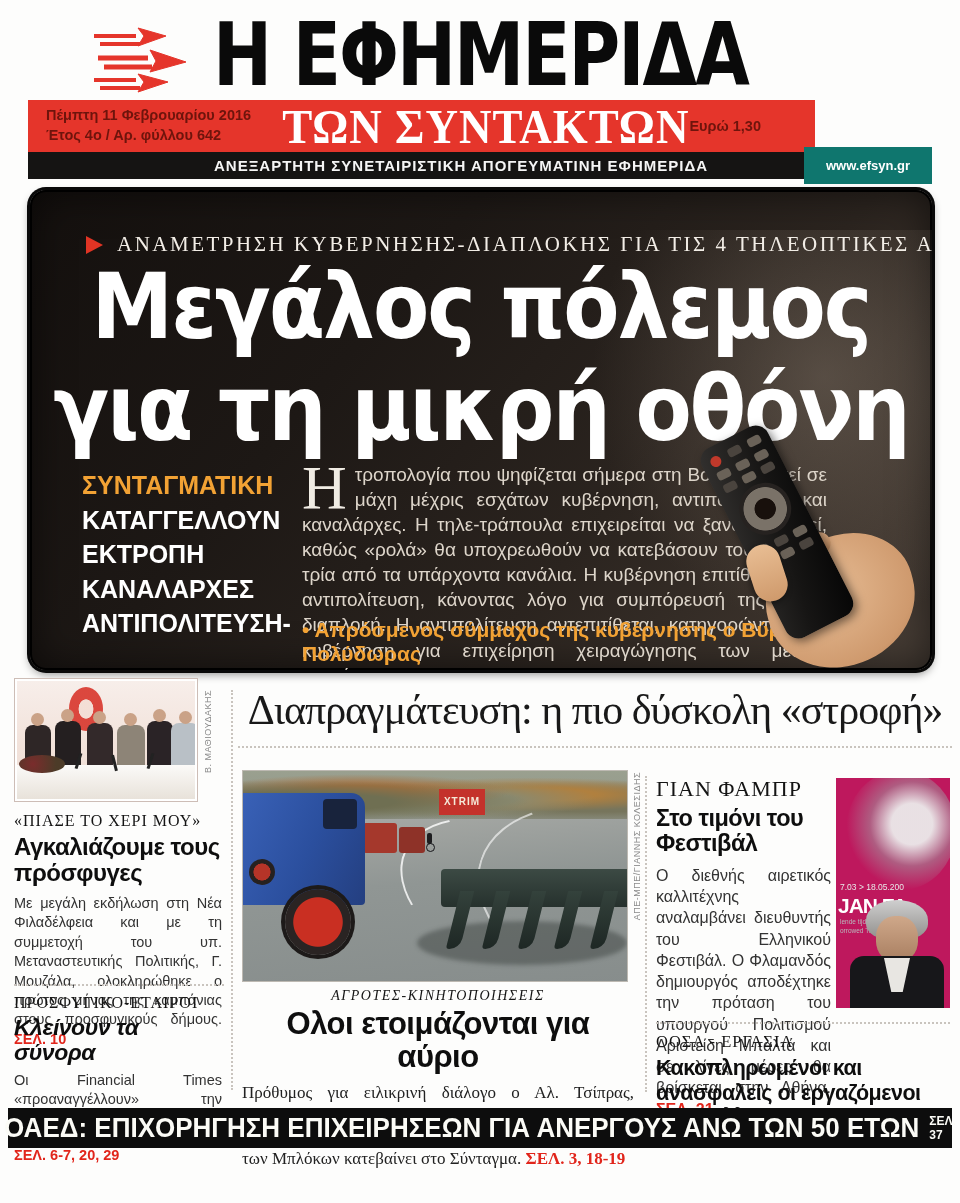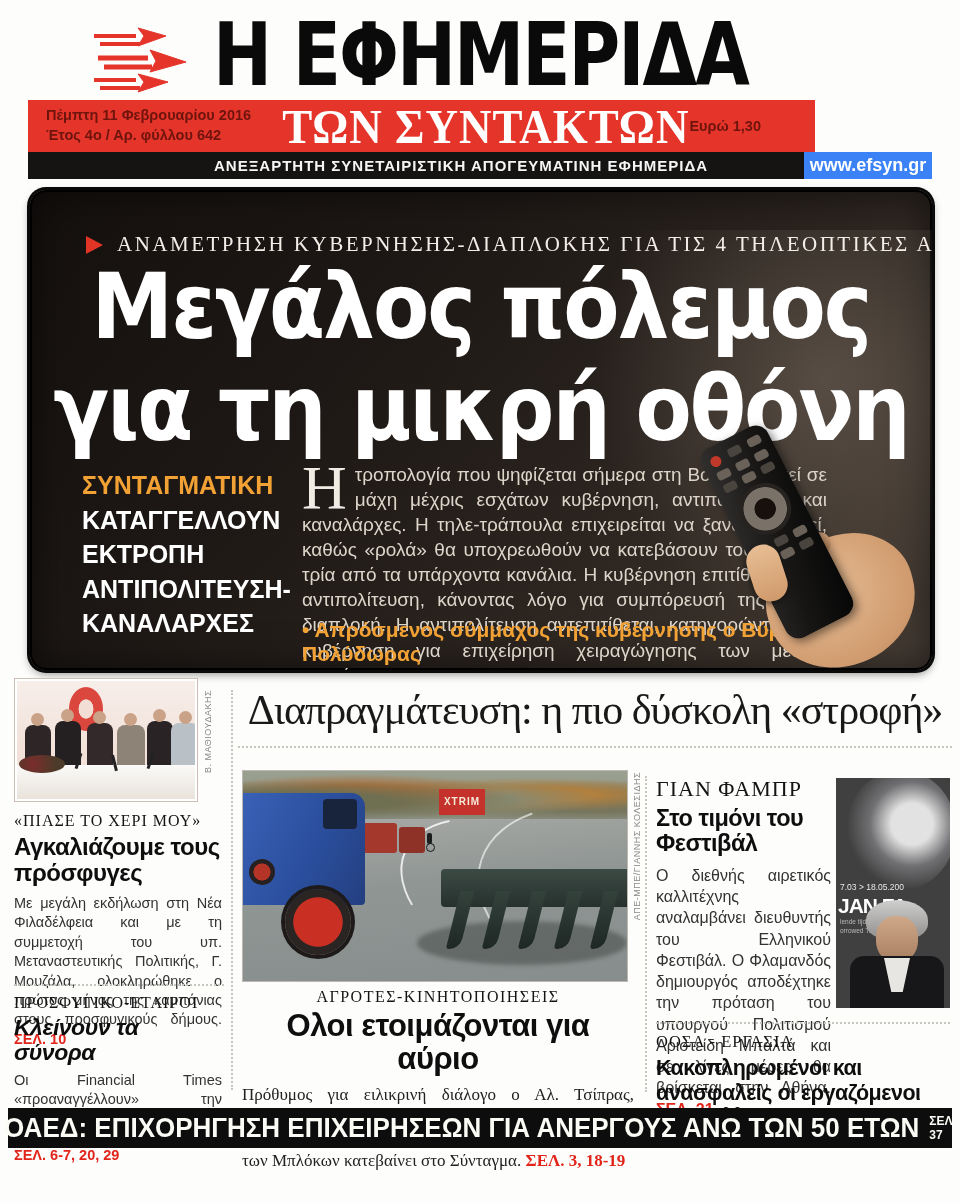--- a/index.html
+++ b/index.html
@@ -16,21 +16,21 @@
   .red-band { position:absolute; left:28px; top:100px; width:787px; height:52px; background:#e5352b;
     display:flex; align-items:center; }
   .date-block { width:300px; padding-left:18px; color:#6e140c; font-weight:bold; font-size:14.5px; line-height:1.35; }
   .band-title { flex:1; text-align:center; font-family:"Liberation Serif", serif; font-weight:bold;
     color:#fff; font-size:45px; letter-spacing:1px; transform:scaleY(1.1); white-space:nowrap; }
   .price { width:150px; text-align:left; color:#6e140c; font-weight:bold; font-size:14.5px; }
 
   .black-strip { position:absolute; left:28px; top:152px; width:904px; height:27px; background:#151413;
     display:flex; align-items:center; }
   .tagline { flex:1; text-align:center; color:#f5f5f5; font-weight:bold; font-size:15px; letter-spacing:1px; padding-left:90px; }
-  .website { width:128px; height:27px; background:#3b82f6; color:#fff; font-weight:bold; font-size:18px;
+  .website { width:128px; height:37px; background:#0f766e; color:#fff; font-weight:bold; font-size:13px;
     display:flex; align-items:center; justify-content:center; }
 
   
   .tv-box { position:absolute; left:30px; top:190px; width:902px; height:480px; border-radius:16px;
     background:linear-gradient(130deg,#14100e 0%,#1d1815 35%,#2b241f 65%,#3c332c 88%,#4a4038 100%);
     box-shadow:0 0 0 3px #0a0a0a, 0 4px 10px rgba(0,0,0,.45), inset 0 0 0 2px #000, inset 0 0 40px rgba(0,0,0,.6);
     overflow:hidden; }
   .tv-sheen { position:absolute; right:-60px; top:40px; width:420px; height:420px;
     background:radial-gradient(ellipse at 60% 35%, rgba(150,135,120,.38), rgba(150,135,120,0) 65%); }
   .lead-kicker { position:absolute; left:56px; top:42px; display:flex; align-items:center;
@@ -135,30 +135,30 @@
   .tr-wheel { position:absolute; left:42px; top:118px; width:66px; height:66px; border-radius:50%;
     background:radial-gradient(circle,#c92f22 0 52%, #2a2423 54% 100%); box-shadow:0 0 0 4px #1d1a19; }
   .tr-wheel2 { position:absolute; left:6px; top:88px; width:26px; height:26px; border-radius:50%;
     background:radial-gradient(circle,#b53428 0 45%, #262120 48%); }
   .tr-plow { position:absolute; right:-4px; top:98px; width:190px; height:38px; background:linear-gradient(#3c4a44,#26312d); border-radius:4px; }
   .tr-prong { position:absolute; top:120px; width:14px; height:58px; background:linear-gradient(#34423c,#1e2724);
     border-radius:0 0 12px 4px; transform:skewX(-14deg); }
   .tr-shadow { position:absolute; right:0; top:150px; width:210px; height:44px; background:rgba(30,35,32,.35); filter:blur(2px); border-radius:50%; }
 
   .ccol { position:absolute; left:242px; top:988px; width:392px; text-align:center; }
-  .ccol .kicker { font-size:16px; letter-spacing:1.5px; }
+  .ccol .kicker { font-size:14px; letter-spacing:1.5px;font-style:italic; }
   .ccol .art-h { font-size:31px; margin:3px 0 8px 0; }
   .ccol .art-b { font-family:"Liberation Serif", serif; font-size:17px; line-height:1.3; color:#222; text-align:justify; }
 
   
   .rcol1 { position:absolute; left:656px; top:776px; width:175px; }
   .rcol1 .kicker { font-size:22px; }
   .rcol1 .art-h { font-size:23.5px; margin:4px 0 8px 0; }
   .rcol1 .art-b { font-size:16px; line-height:1.33; }
-  .poster { position:absolute; left:836px; top:778px; width:114px; height:230px; background:#404040; overflow:hidden; }
+  .poster { position:absolute; left:836px; top:778px; width:114px; height:230px; background:#be185d; overflow:hidden; }
   .po-prof { position:absolute; left:10px; top:-8px; width:110px; height:120px;
     background:radial-gradient(ellipse at 60% 45%, rgba(235,235,235,.95) 0 22%, rgba(160,160,165,.5) 45%, transparent 70%); border-radius:50%; }
   .po-date { position:absolute; left:4px; top:104px; color:#e8e8e8; font-size:8.5px; }
   .po-title { position:absolute; left:2px; top:116px; color:#fff; font-weight:bold; font-size:21px; letter-spacing:-1px; }
   .po-sub { position:absolute; left:4px; color:#b9b9bd; font-size:6.5px; white-space:nowrap; }
   .po-man-hair { position:absolute; left:30px; top:122px; width:62px; height:40px; border-radius:50% 50% 40% 40%;
     background:linear-gradient(#cfcfcf,#8f8d8a); }
   .po-man-face { position:absolute; left:40px; top:138px; width:42px; height:46px; border-radius:45%;
     background:linear-gradient(#cfa88a,#a87e60); }
   .po-man-body { position:absolute; left:14px; top:178px; width:94px; height:52px; border-radius:14px 14px 0 0;
@@ -219,22 +219,22 @@
       <span class="red-tri"></span>
       <span>ΑΝΑΜΕΤΡΗΣΗ ΚΥΒΕΡΝΗΣΗΣ-ΔΙΑΠΛΟΚΗΣ ΓΙΑ ΤΙΣ 4 ΤΗΛΕΟΠΤΙΚΕΣ ΑΔΕΙΕΣ</span>
     </div>
     <div class="lead-h1 l1">Μεγάλος πόλεμος</div>
     <div class="lead-h1 l2">για τη μικρή οθόνη</div>
 
     <div class="side-label">
       <div class="side-accent">ΣΥΝΤΑΓΜΑΤΙΚΗ</div>
       <div class="side-line">ΚΑΤΑΓΓΕΛΛΟΥΝ</div>
       <div class="side-line">ΕΚΤΡΟΠΗ</div>
+      <div class="side-line">ΚΑΝΑΛΑΡΧΕΣ</div>
       <div class="side-line">ΑΝΤΙΠΟΛΙΤΕΥΣΗ-</div>
-      <div class="side-line">ΚΑΝΑΛΑΡΧΕΣ</div>
     </div>
 
     <div class="lead-body">
       <span class="dropcap">Η</span><span>τροπολογία που ψηφίζεται σήμερα στη Βουλή οδηγεί σε μάχη μέχρις εσχάτων κυβέρνηση, αντιπολίτευση και καναλάρχες. Η τηλε-τράπουλα επιχειρείται να ξαναμοιραστεί, καθώς «ρολά» θα υποχρεωθούν να κατεβάσουν τουλάχιστον τρία από τα υπάρχοντα κανάλια. Η κυβέρνηση επιτίθεται στην αντιπολίτευση, κάνοντας λόγο για συμπόρευσή της με τη διαπλοκή. Η αντιπολίτευση αντεπιτίθεται, κατηγορώντας την κυβέρνηση για επιχείρηση χειραγώγησης των μέσων ενημέρωσης.</span>
       <span class="lead-ref">ΣΕΛ. 3-5</span>
     </div>
     <div class="lead-bullet">
       <span>•</span>
       <span>Απρόσμενος σύμμαχος της κυβέρνησης ο Βύρων Πολύδωρας</span>
     </div>

